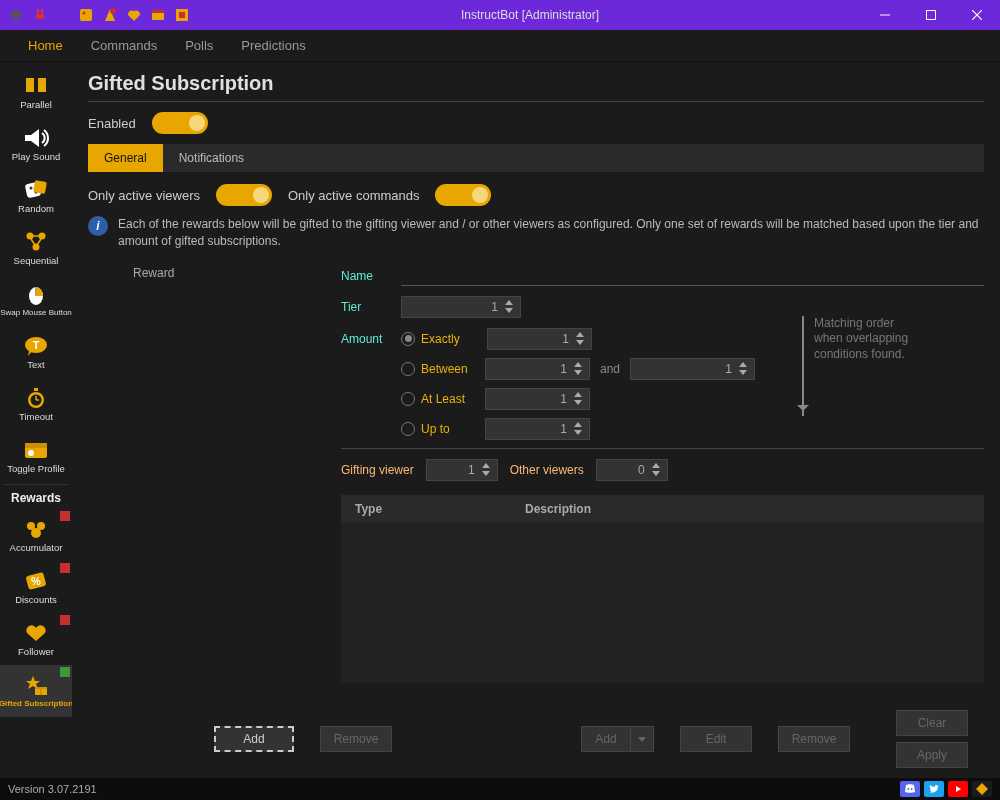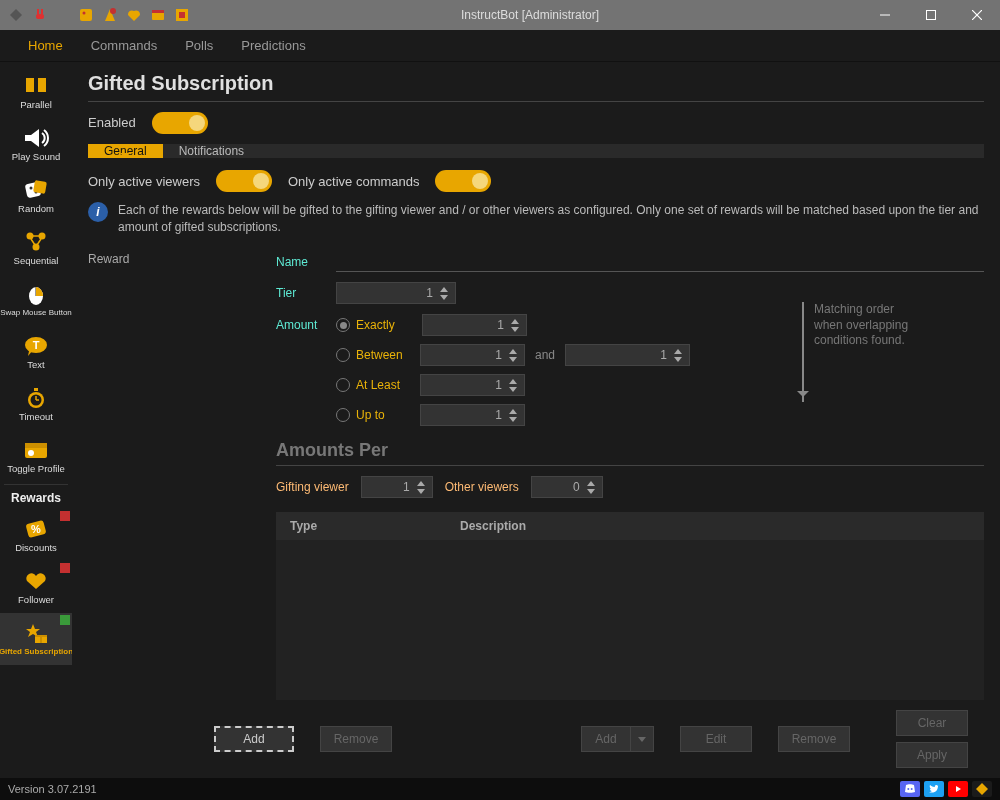--- a/index.html
+++ b/index.html
@@ -1,19 +1,19 @@
 <!DOCTYPE html>
 <html><head>
 <meta charset="utf-8">
 <style>
   * { box-sizing: border-box; margin: 0; padding: 0; font-family: "Segoe UI", Arial, sans-serif; }
   html, body { width: 1000px; height: 800px; background: #1b1b1b; color: #c8c8c8; overflow: hidden; }
 
   
-  .titlebar { height: 30px; background: #737373; display: flex; align-items: center; }
+  .titlebar { height: 30px; background: #6d28d9; display: flex; align-items: center; }
   .titlebar .left-icons { display: flex; gap: 8px; padding: 0 8px; align-items: center; }
   .titlebar .title { flex: 1; text-align: center; font-size: 12px; color: #ddd; }
   .titlebar .win-controls { display: flex; }
   .win-btn { width: 46px; height: 30px; display: flex; align-items: center; justify-content: center; color: #fff; cursor: pointer; }
   .tb-icon { width: 16px; height: 16px; display:inline-flex; align-items:center; justify-content:center; font-size:12px;}
 
   
   .menubar { height: 32px; background: #1b1b1b; border-bottom: 1px solid #111; display: flex; align-items: center; padding: 0 28px; gap: 28px; }
   .menubar .menu-item { font-size: 13px; color: #999; cursor: pointer; }
   .menubar .menu-item.active { color: #e8a600; }
@@ -44,21 +44,21 @@
   .tabs { display:flex; background:#2a2a2a; height:28px; align-items:stretch;}
   .tab { padding:0 16px; font-size:12px; color:#bbb; display:flex; align-items:center; cursor:pointer; position:relative;}
   .tab.active{ background:#e8a600; color:#111;}
   .tab.active::after{ content:''; position:absolute; left:50%; bottom:-5px; transform:translateX(-50%); border:5px solid transparent; border-top-color:#e8a600;}
 
   .section-body{ padding-top:12px;}
   .info-row{ display:flex; gap:10px; align-items:flex-start; margin:10px 0 16px 0;}
   .info-icon{ width:20px; height:20px; flex-shrink:0; border-radius:50%; background:#2b5fa8; color:#fff; display:flex; align-items:center; justify-content:center; font-style:italic; font-weight:bold; font-size:12px;}
   .info-text{ font-size:12px; color:#bbb; line-height:1.4;}
 
-  .form-area{ display:flex; flex:1; min-height:0;}
+  .form-area{ display:flex; gap:20px; flex:1; min-height:0;margin-left:45px;}
   .form-left{ width:188px; }
   .form-right{ flex:1; min-width:0; display:flex; flex-direction:column;}
   .col-title{ font-size:12px; color:#aaa; margin-bottom:6px;}
 
   .field-row{ display:flex; align-items:center; gap:12px; margin-bottom:10px;}
   .flabel{ font-size:12px; color:#5eead4; width:48px;}
   .name-input{ flex:1; height:20px; background:transparent; border:none; border-bottom:1px solid #555; color:#777; font-size:12px;}
 
   .num-input{ display:flex; align-items:center; background:#333; height:22px; padding:0 6px 0 10px; border:1px solid #444;}
   .num-input.w1{ width:120px;}
@@ -271,20 +271,31 @@
         </div>
       <div class="s-label">Toggle Profile</div>
     </div>
     <div class="side-separator"></div>
     <div class="side-item" style="height:22px">
       <div class="s-label" style="font-size:12px; font-weight:bold; color:#eee;">Rewards</div>
     </div>
     <div class="side-item">
       <div class="badge" style="background:#c43030"></div>
       <div class="s-icon">
+          <svg width="26" height="20">
+            <circle cx="8" cy="7" r="4" fill="#e8a600"></circle>
+            <circle cx="18" cy="7" r="4" fill="#e8a600"></circle>
+            <circle cx="13" cy="14" r="5" fill="#e8a600"></circle>
+          </svg>
+        </div>
+      <div class="s-label">Accumulator</div>
+    </div>
+    <div class="side-item">
+      <div class="badge" style="background:#c43030"></div>
+      <div class="s-icon">
           <svg width="24" height="20">
             <rect x="3" y="3" width="18" height="14" rx="3" fill="#e8a600" transform="rotate(-15 12 10)"></rect>
             <text x="12" y="14" text-anchor="middle" font-size="11" font-weight="bold" fill="#fff">%</text>
           </svg>
         </div>
       <div class="s-label">Discounts</div>
     </div>
     <div class="side-item">
       <div class="badge" style="background:#c43030"></div>
       <div class="s-icon">
@@ -473,21 +484,20 @@
                     </div>
                   </div>
                 </div>
             </div>
 
             <div class="arrow-note" style="top:50px; right:70px;">
               <div class="arrow-line"></div>
               <div style="width:100px; line-height:1.3;">Matching order when overlapping conditions found.</div>
             </div>
 
-            <div class="subheading">Amounts Per</div>
             <div class="subhr"></div>
             <div class="per-row">
               <span class="per-label">Gifting viewer</span>
               <div class="num-input w4">
                   <span>1</span>
                   <div class="spinners">
                     <div class="spin">
                       <svg width="8" height="5">
                         <polygon points="4,0 8,5 0,5" fill="#aaa"></polygon>
                       </svg>

